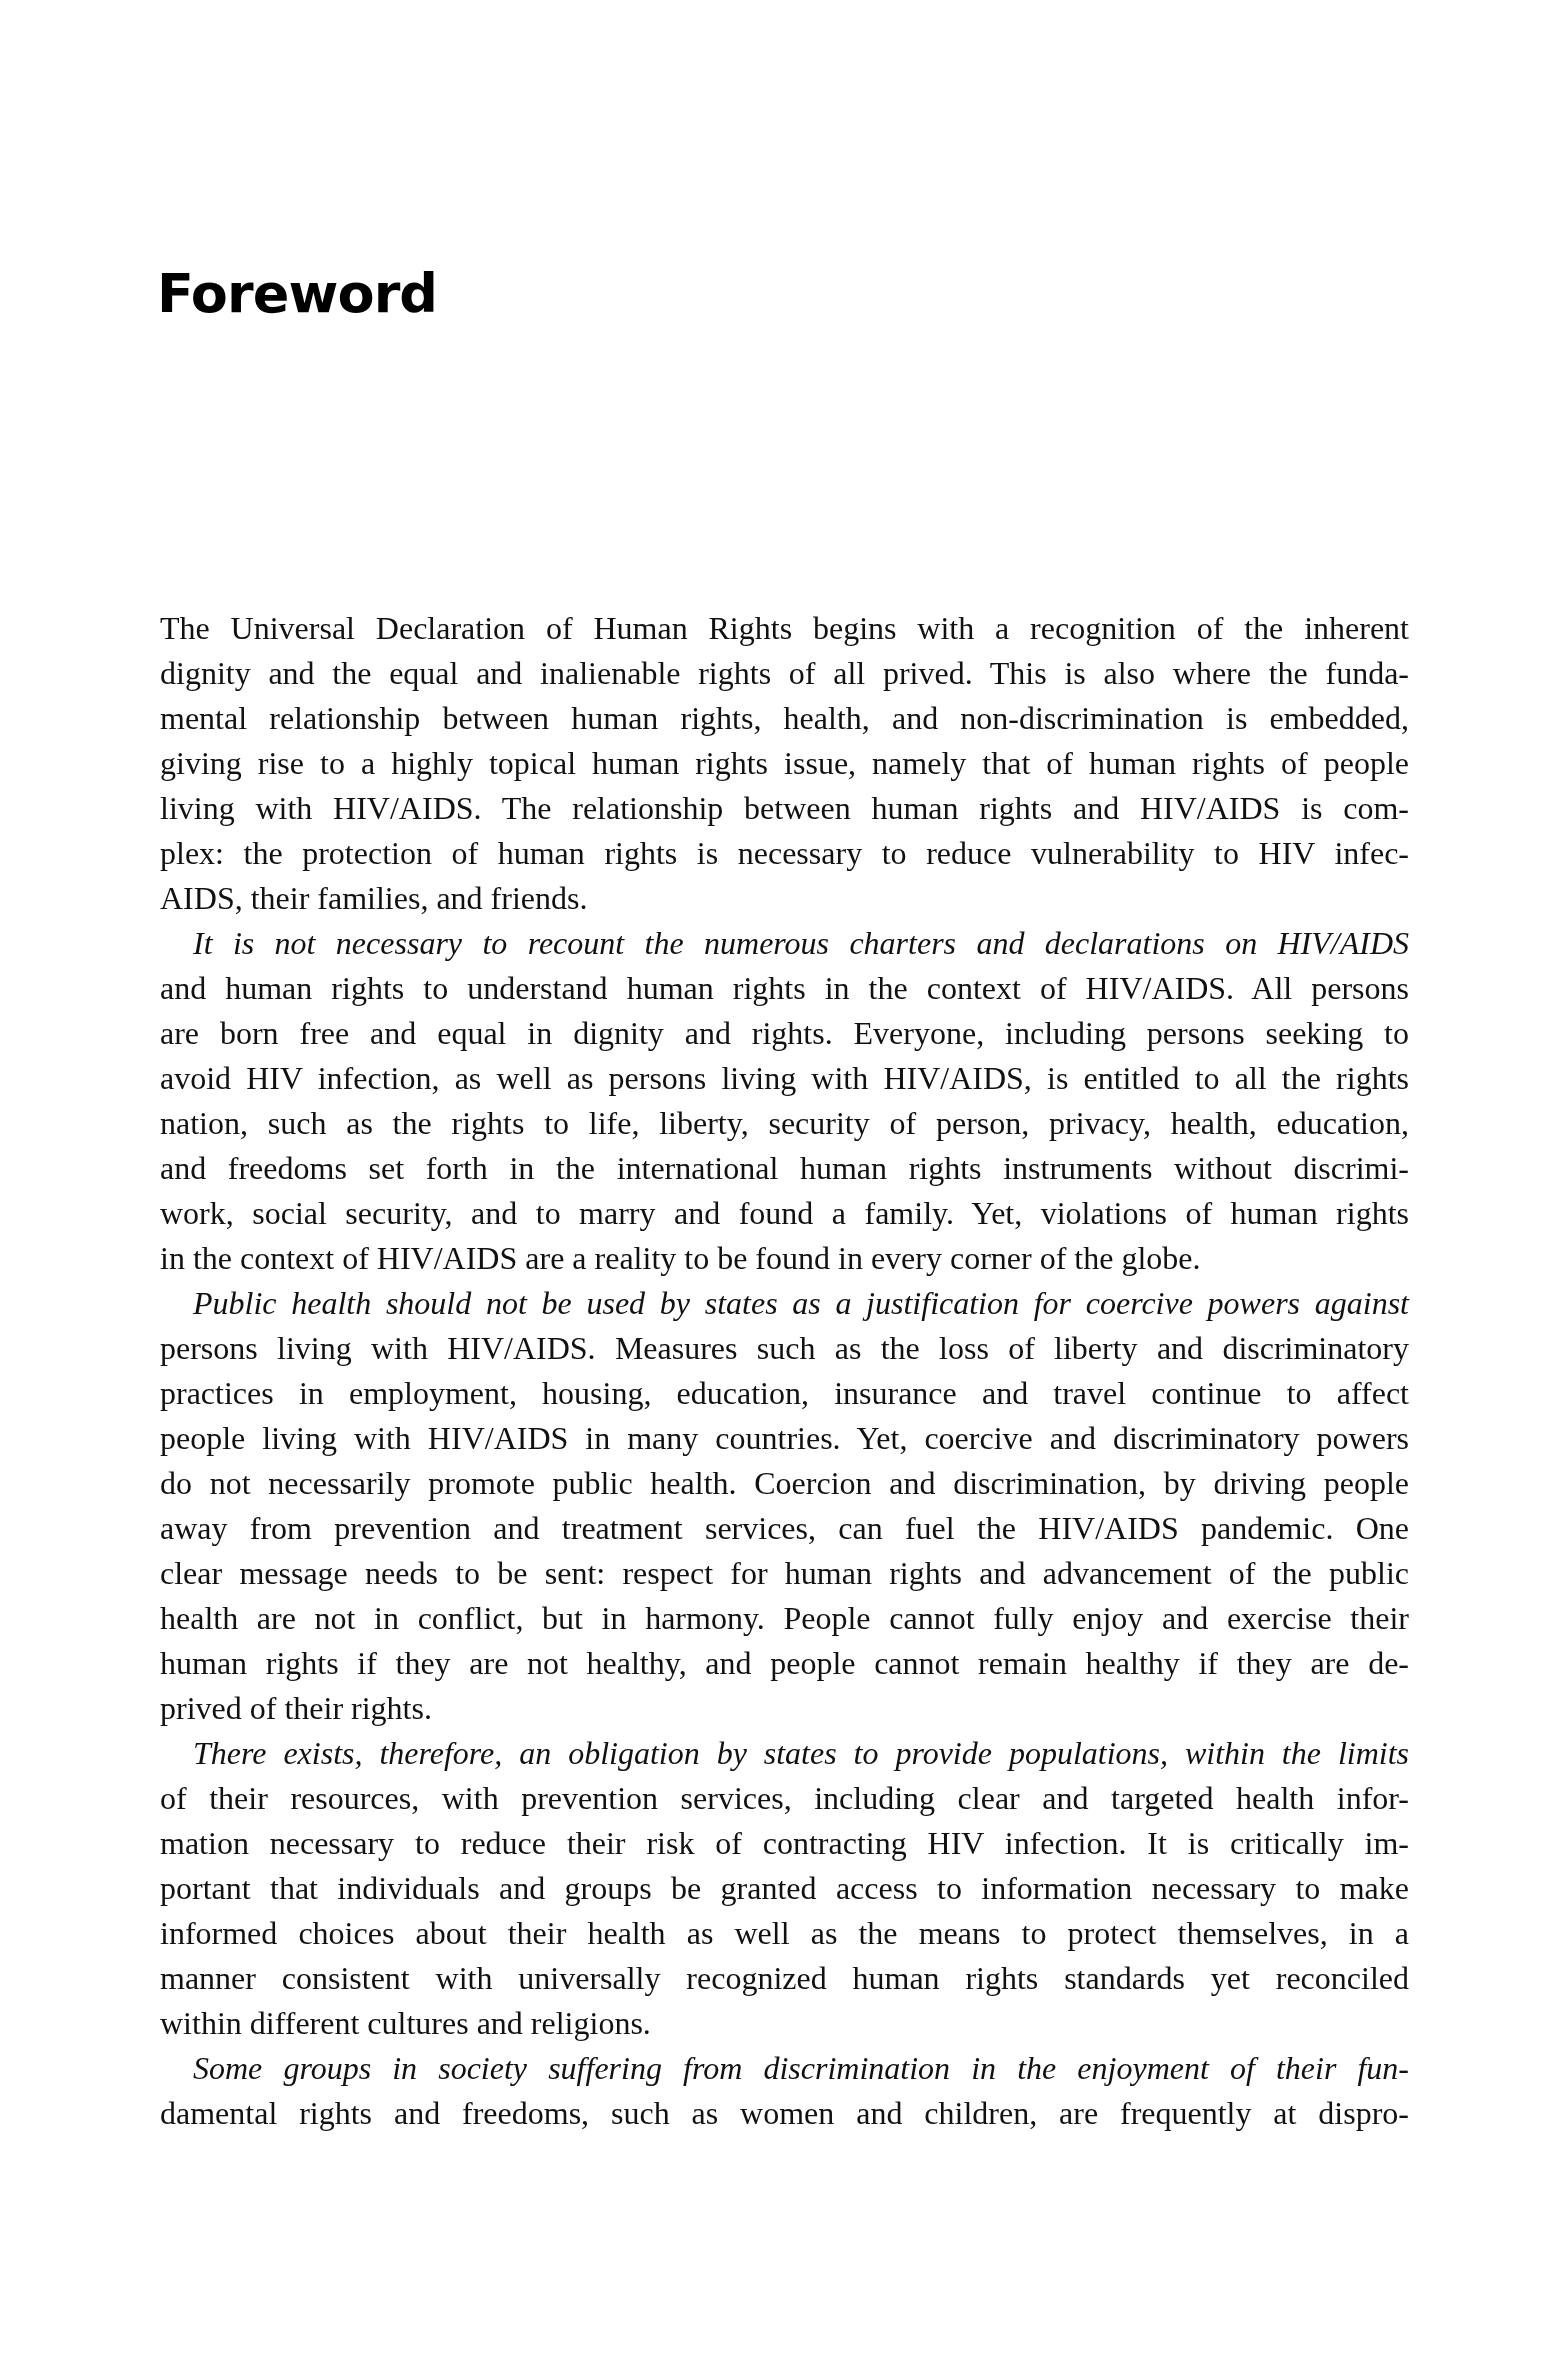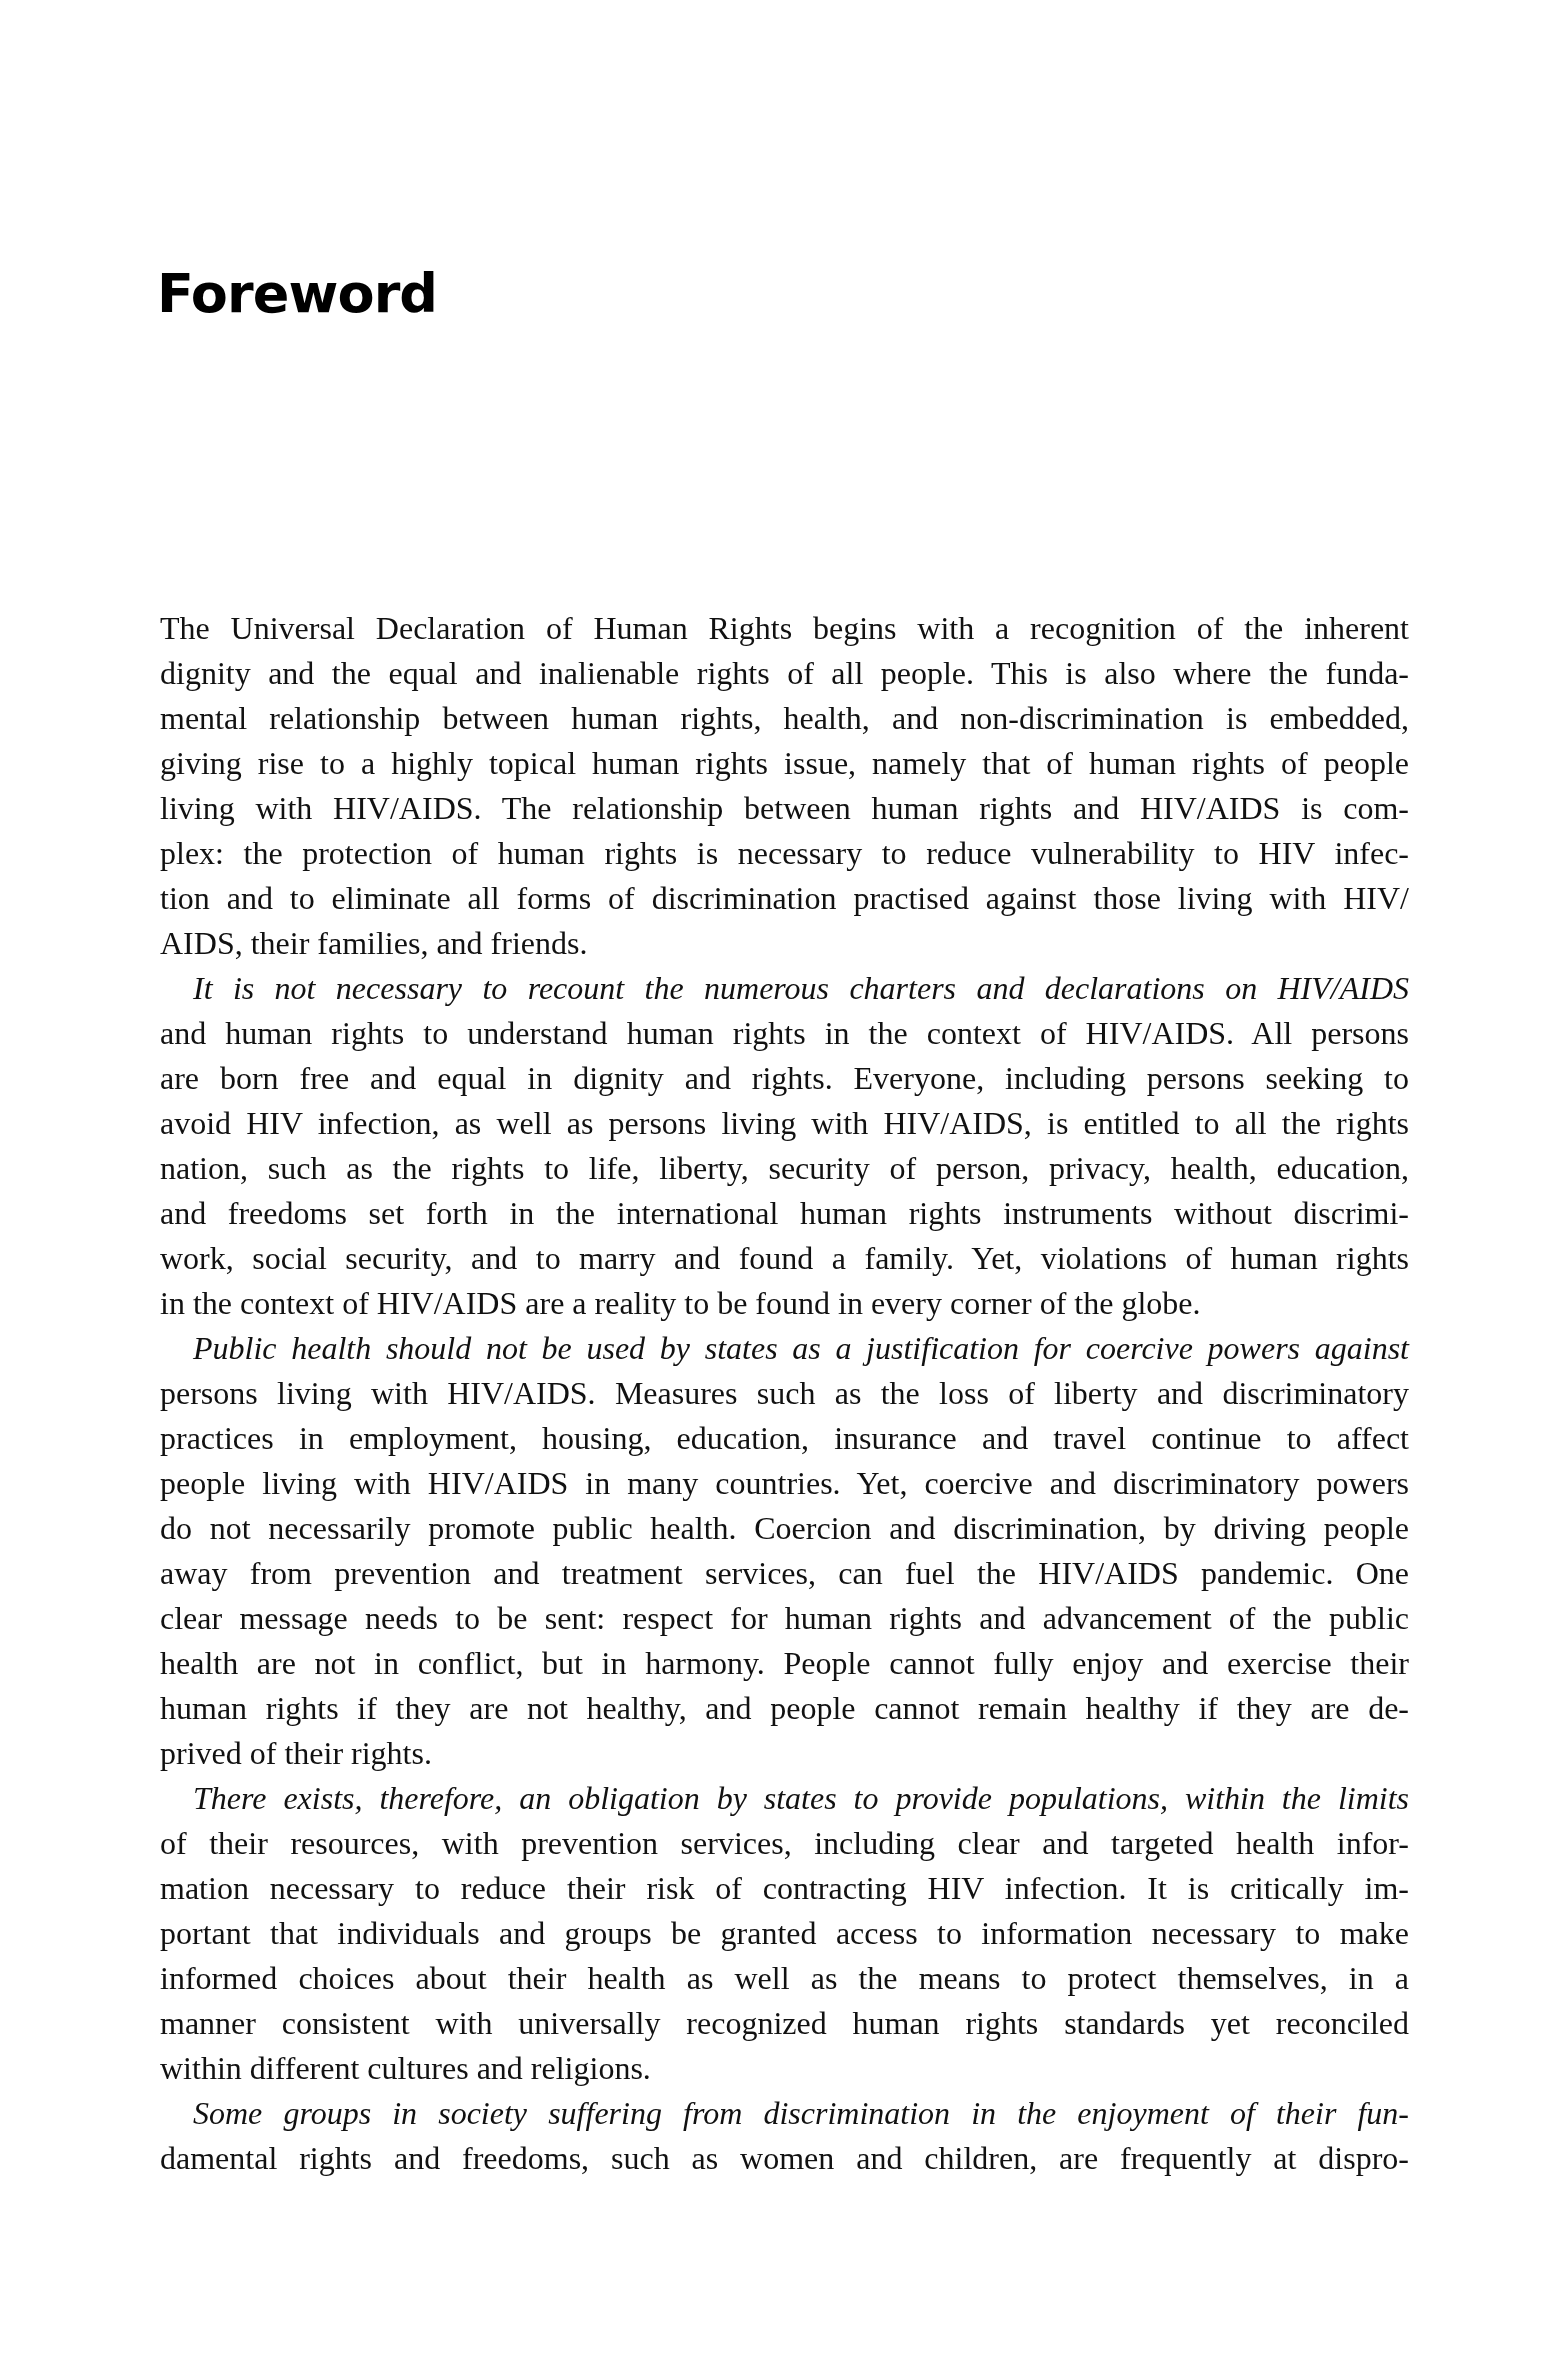--- a/index.html
+++ b/index.html
@@ -19,26 +19,25 @@
   .line.last { text-align-last: left; }
   .line.indent { padding-left: 33px; font-style: italic; }
 </style>
 </head>
 <body>
 
 <div class="page">
   <h1 class="title">Foreword</h1>
   <div class="body" id="body-text">
       <span class="line">The Universal Declaration of Human Rights begins with a recognition of the inherent</span>
-      <span class="line">dignity and the equal and inalienable rights of all people. This is also where the funda-</span>
+      <span class="line">dignity and the equal and inalienable rights of all prived. This is also where the funda-</span>
       <span class="line">mental relationship between human rights, health, and non-discrimination is embedded,</span>
       <span class="line">giving rise to a highly topical human rights issue, namely that of human rights of people</span>
       <span class="line">living with HIV/AIDS. The relationship between human rights and HIV/AIDS is com-</span>
       <span class="line">plex: the protection of human rights is necessary to reduce vulnerability to HIV infec-</span>
-      <span class="line">tion and to eliminate all forms of discrimination practised against those living with HIV/</span>
       <span class="line last">AIDS, their families, and friends.</span>
       <span class="line indent">It is not necessary to recount the numerous charters and declarations on HIV/AIDS</span>
       <span class="line">and human rights to understand human rights in the context of HIV/AIDS. All persons</span>
       <span class="line">are born free and equal in dignity and rights. Everyone, including persons seeking to</span>
       <span class="line">avoid HIV infection, as well as persons living with HIV/AIDS, is entitled to all the rights</span>
       <span class="line">nation, such as the rights to life, liberty, security of person, privacy, health, education,</span>
       <span class="line">and freedoms set forth in the international human rights instruments without discrimi-</span>
       <span class="line">work, social security, and to marry and found a family. Yet, violations of human rights</span>
       <span class="line last">in the context of HIV/AIDS are a reality to be found in every corner of the globe.</span>
       <span class="line indent">Public health should not be used by states as a justification for coercive powers against</span>

